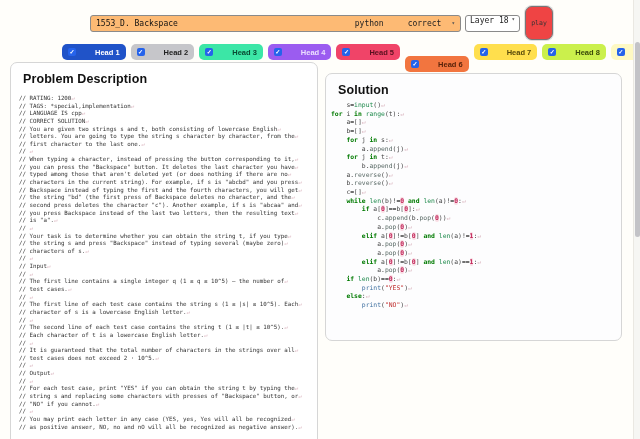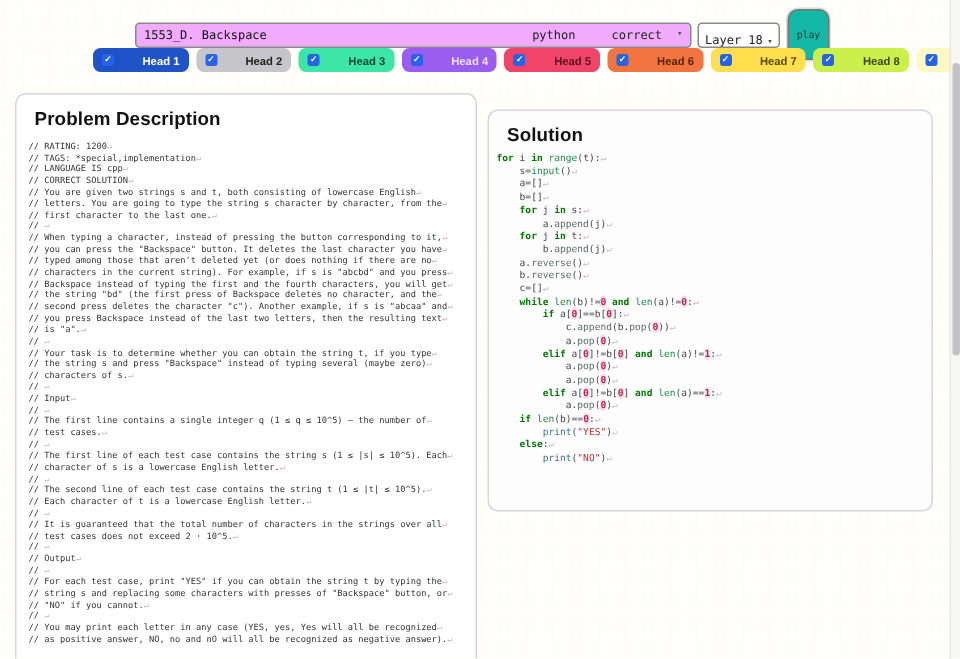--- a/index.html
+++ b/index.html
@@ -9,37 +9,37 @@
     font-family: "Liberation Sans", sans-serif;
     background-color: #fffefa;
     background-image: radial-gradient(#f7f0dc 0.5px, transparent 0.6px);
     background-size: 6px 6px;
   }
 
   
   .topbar { position:absolute; left:90px; top:6px; display:flex; align-items:center; }
   .title-box {
     width:371px; height:17px; border:1px solid #8a8a8a; border-radius:3px;
-    background:#f0abfc; display:flex; align-items:center; padding:0 5px;
+    background:#fdba74; display:flex; align-items:center; padding:0 5px;
   }
   .prob-input {
     border:none; outline:none; background:transparent; flex:0 0 auto; width:178px;
     font-family:"DejaVu Sans Mono", monospace; font-size:8px; color:#111;
   }
   .lang-label { margin-left:auto; font-family:"DejaVu Sans Mono", monospace; font-size:8px; color:#222; }
   .verdict-select { display:flex; align-items:center; gap:10px; margin-left:24px; cursor:default;
     font-family:"DejaVu Sans Mono", monospace; font-size:8px; color:#222; }
   .caret { font-size:6px; color:#555; line-height:1; }
   .layer-select {
     margin-left:4px; height:17px; border:1px solid #8a8a8a; border-radius:3px; background:#fff;
-    display:flex; align-items:flex-end; gap:3px; padding:0 4px;
+    display:flex; align-items:flex-start; gap:3px; padding:0 4px;
     font-family:"DejaVu Sans Mono", monospace; font-size:8px; color:#222;
   }
   .play-btn {
-    margin-left:5px; height:14px; border:1px solid #777; border-radius:7px; background:#14b8a6;
+    margin-left:5px; height:14px; border:1px solid #777; border-radius:7px; background:#ef4444;
     font-family:"DejaVu Sans Mono", monospace; font-size:6.5px; color:#333; padding:16px 5px;
     display:flex; align-items:center; box-shadow:0 0 0 1px #ddd;
   }
 
   
   .heads-row { position:absolute; left:62px; top:32px; display:flex; align-items:center; gap:5px; }
   .head-btn {
     display:flex; align-items:center; gap:19px; height:16px; padding:0 6px;
     border:none; border-radius:5px; font-size:7.5px; font-weight:600; white-space:nowrap;
     font-family:"Liberation Sans", sans-serif;
@@ -121,21 +121,21 @@
       <span>Head 3</span>
     </button>
     <button class="head-btn" style="background: rgb(155, 92, 240); color: rgb(236, 223, 255);">
       <span class="chk">✓</span>
       <span>Head 4</span>
     </button>
     <button class="head-btn" style="background: rgb(240, 68, 104); color: rgb(89, 16, 31);">
       <span class="chk">✓</span>
       <span>Head 5</span>
     </button>
-    <button class="head-btn" style="background: rgb(242, 117, 63); color: rgb(90, 35, 10);">
+    <button class="head-btn" style="background: rgb(242, 117, 63); color: rgb(90, 35, 10); margin-top: 24px;">
       <span class="chk">✓</span>
       <span>Head 6</span>
     </button>
     <button class="head-btn" style="background: rgb(255, 223, 77); color: rgb(90, 74, 10);">
       <span class="chk">✓</span>
       <span>Head 7</span>
     </button>
     <button class="head-btn" style="background: rgb(203, 240, 76); color: rgb(58, 74, 10);">
       <span class="chk">✓</span>
       <span>Head 8</span>
@@ -200,22 +200,22 @@
       <div class="pline">// "NO" if you cannot.<span class="eol">↵</span></div>
       <div class="pline">// <span class="eol">↵</span></div>
       <div class="pline">// You may print each letter in any case (YES, yes, Yes will all be recognized<span class="eol">↵</span></div>
       <div class="pline">// as positive answer, NO, no and nO will all be recognized as negative answer).<span class="eol">↵</span></div>
     </div>
 </div>
 
 <div class="panel panel-right">
   <h2>Solution</h2>
   <div class="code-lines" id="code-lines">
+      <div class="cline">    s=<span class="bi">input</span>()<span class="eol">↵</span></div>
       <div class="cline"><span class="kw">for</span> i <span class="kw">in</span> <span class="bi">range</span>(t):<span class="eol">↵</span></div>
-      <div class="cline">    s=<span class="bi">input</span>()<span class="eol">↵</span></div>
       <div class="cline">    a=[]<span class="eol">↵</span></div>
       <div class="cline">    b=[]<span class="eol">↵</span></div>
       <div class="cline">    <span class="kw">for</span> j <span class="kw">in</span> s:<span class="eol">↵</span></div>
       <div class="cline">        a.<span class="mth">append</span>(j)<span class="eol">↵</span></div>
       <div class="cline">    <span class="kw">for</span> j <span class="kw">in</span> t:<span class="eol">↵</span></div>
       <div class="cline">        b.<span class="mth">append</span>(j)<span class="eol">↵</span></div>
       <div class="cline">    a.<span class="mth">reverse</span>()<span class="eol">↵</span></div>
       <div class="cline">    b.<span class="mth">reverse</span>()<span class="eol">↵</span></div>
       <div class="cline">    c=[]<span class="eol">↵</span></div>
       <div class="cline">    <span class="kw">while</span> <span class="bi">len</span>(b)!=<span class="num">0</span> <span class="kw">and</span> <span class="bi">len</span>(a)!=<span class="num">0</span>:<span class="eol">↵</span></div>

